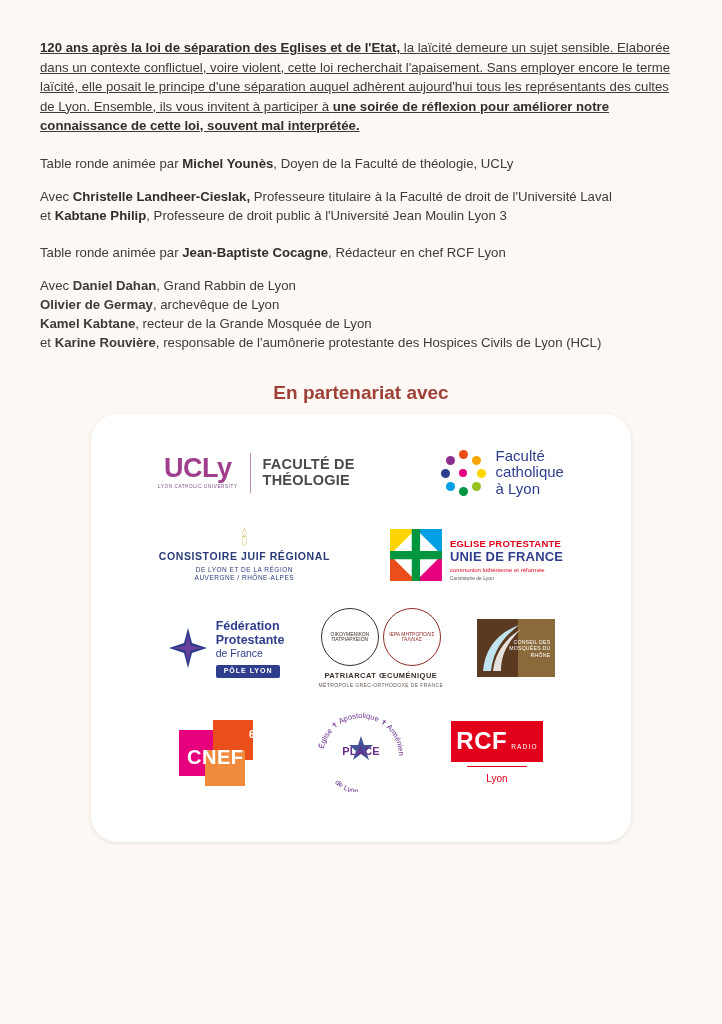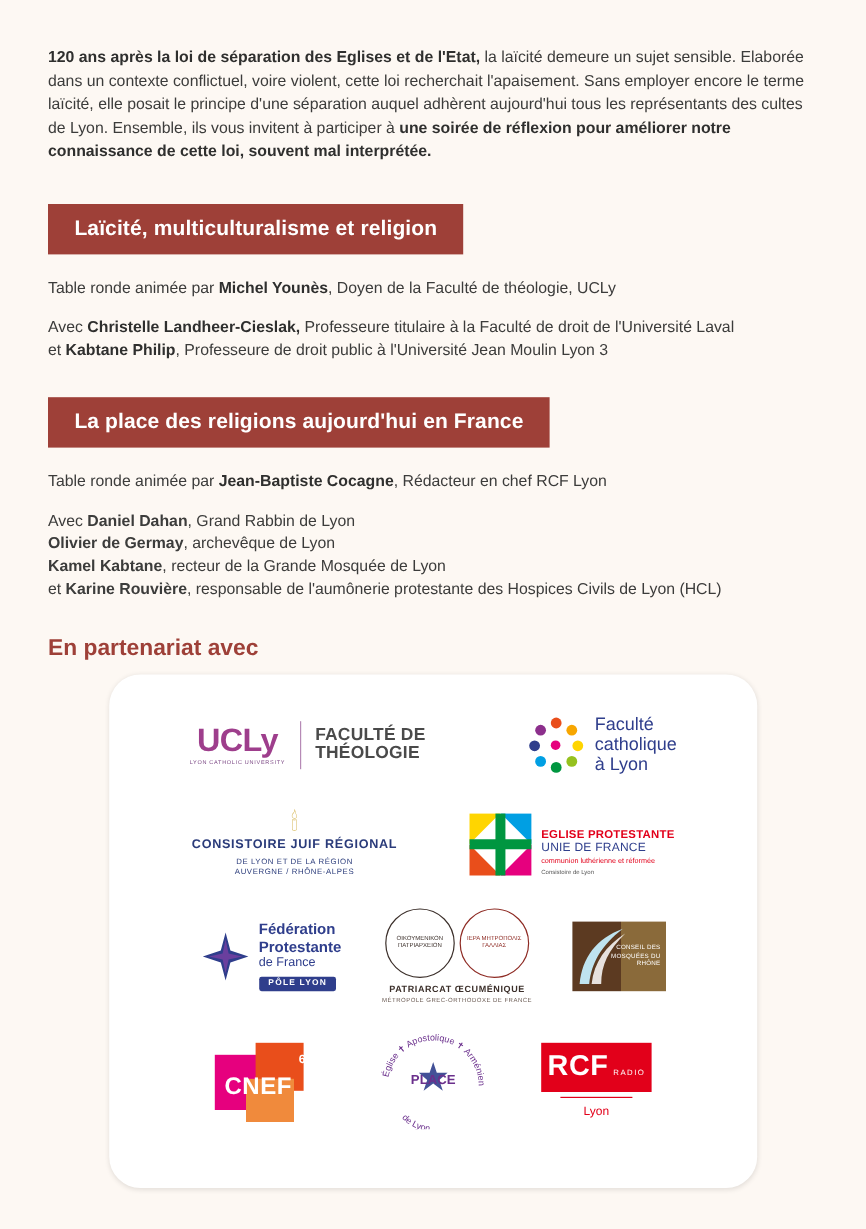--- a/index.html
+++ b/index.html
@@ -22,20 +22,21 @@
     padding: 0 40px;
   }
 
   
   .intro {
     margin-top: 38px;
     font-size: 13.2px;
     line-height: 19.5px;
     color: #3c3c3b;
     text-align: left;
+    text-decoration: underline;
   }
   .intro b { font-weight: bold; color: #2f2f2e; }
 
   
   .banner {
     display: inline-block;
     background: #9e4038;
     color: #ffffff;
     font-size: 17.5px;
     font-weight: bold;
@@ -49,20 +50,21 @@
   
   .block { margin-top: 18px; font-size: 13.2px; line-height: 19px; color: #3c3c3b; }
   .block .lead { margin: 0 0 14px 0; }
   .block .lead b { font-weight: bold; color: #2f2f2e; }
   .block .with { margin: 0; }
   .block .with b { font-weight: bold; color: #2f2f2e; }
   .row { margin: 0; }
 
   
   .partners-title {
+    text-align: center;
     color: #9e4038;
     font-weight: bold;
     font-size: 19px;
     margin-top: 30px;
   }
   .partners-card {
     position: relative;
     margin: 10px auto 0 auto;
     width: 540px;
     height: 428px;
@@ -102,21 +104,21 @@
   .cjr .t1 { font-size: 10.5px; letter-spacing: 0.6px; font-weight: bold; margin-top: 2px; }
   .cjr .t2 { font-size: 6.5px; letter-spacing: 0.5px; margin-top: 3px; }
   .cjr .t3 { font-size: 6.5px; letter-spacing: 0.5px; }
 
   
   .epudf { display: flex; align-items: flex-end; gap: 8px; }
   .epudf-cross { position: relative; width: 52px; height: 52px; }
   .epudf-cross i { position: absolute; display: block; }
   .epudf-text { line-height: 1.2; }
   .epudf-text .a { font-size: 9.5px; font-weight: bold; color: #e2001a; letter-spacing: 0.2px; }
-  .epudf-text .b { font-size: 10px; font-weight: normal; color: #2f3e8c; letter-spacing: 0.2px; }
+  .epudf-text .b { font-size: 13px; font-weight: bold; color: #2f3e8c; letter-spacing: 0.2px; }
   .epudf-text .c { font-size: 6px; color: #e2001a; margin-top: 2px; }
   .epudf-text .d { font-size: 5px; color: #555; margin-top: 1px; }
 
   
   .patr { text-align: center; }
   .patr .seals { display: flex; gap: 4px; justify-content: center; }
   .patr .seal { width: 58px; height: 58px; border-radius: 50%; border: 1.6px solid #3b2f2a; display: flex; align-items: center; justify-content: center; font-size: 5px; color: #3b2f2a; text-align: center; line-height: 1.1; }
   .patr .seal.red { border-color: #8e2b24; color: #8e2b24; }
   .patr .t1 { font-size: 7.5px; color: #3b2f2a; letter-spacing: 0.5px; margin-top: 5px; font-weight: bold; }
   .patr .t2 { font-size: 5px; color: #6a5a52; letter-spacing: 0.4px; margin-top: 2px; }
@@ -155,36 +157,30 @@
 </style>
 </head>
 <body>
 
 <div class="page">
 
   <p class="intro">
     <b>120 ans après la loi de séparation des Eglises et de l'Etat,</b><span> la laïcité demeure un sujet sensible. Elaborée dans un contexte conflictuel, voire violent, cette loi recherchait l'apaisement. Sans employer encore le terme laïcité, elle posait le principe d'une séparation auquel adhèrent aujourd'hui tous les représentants des cultes de Lyon. Ensemble, ils vous invitent à participer à </span><b>une soirée de réflexion pour améliorer notre connaissance de cette loi, souvent mal interprétée.</b>
   </p>
 
-  <div class="banner-wrap">
-    <div class="banner">Laïcité, multiculturalisme et religion</div>
-  </div>
   <div class="block">
     <p class="lead">
       <span>Table ronde animée par </span><b>Michel Younès</b><span>, Doyen de la Faculté de théologie, UCLy</span>
     </p>
     <p class="with">
       <span>Avec </span><b>Christelle Landheer-Cieslak,</b><span> Professeure titulaire à la Faculté de droit de l'Université Laval</span><br>
       <span>et </span><b>Kabtane Philip</b><span>, Professeure de droit public à l'Université Jean Moulin Lyon 3</span>
     </p>
   </div>
 
-  <div class="banner-wrap second">
-    <div class="banner">La place des religions aujourd'hui en France</div>
-  </div>
   <div class="block">
     <p class="lead">
       <span>Table ronde animée par </span><b>Jean-Baptiste Cocagne</b><span>, Rédacteur en chef RCF Lyon</span>
     </p>
     <p class="row">
       <span>Avec </span><b>Daniel Dahan</b><span>, Grand Rabbin de Lyon</span>
     </p>
     <p class="row">
       <span></span><b>Olivier de Germay</b><span>, archevêque de Lyon</span>
     </p>

